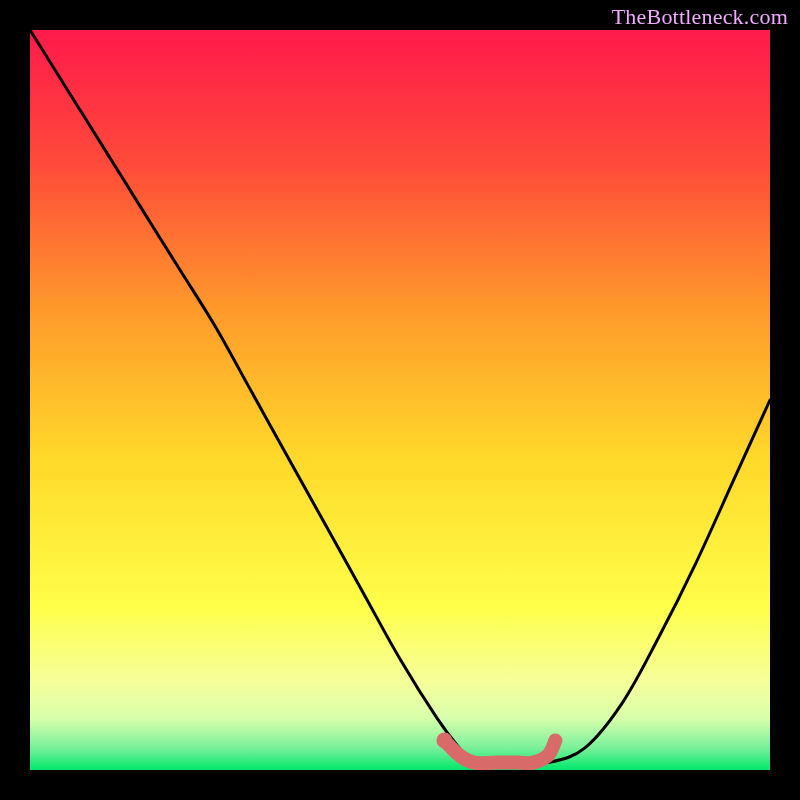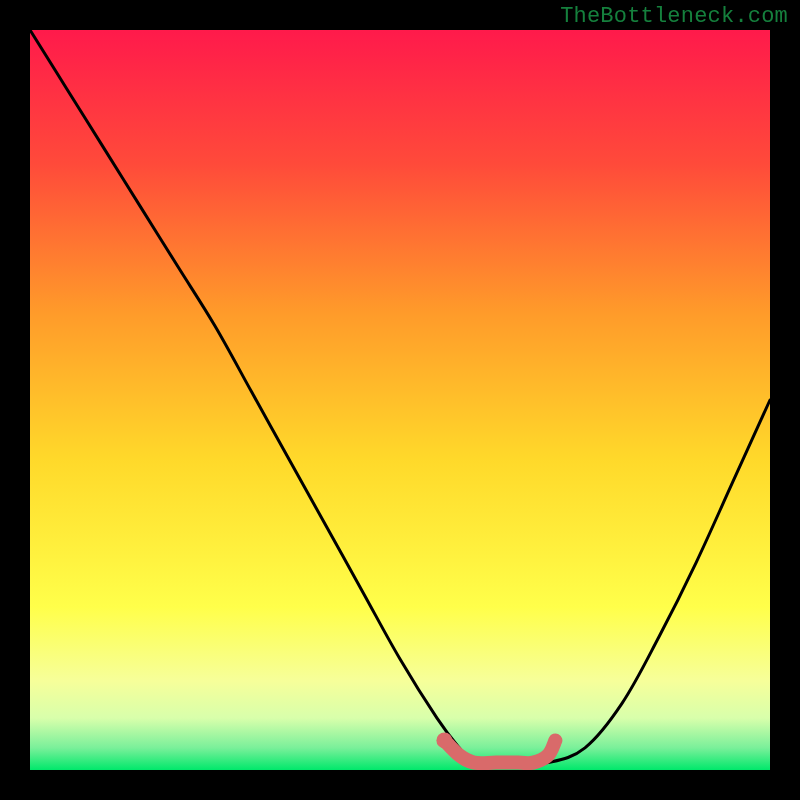--- a/index.html
+++ b/index.html
@@ -22,23 +22,23 @@
     position: absolute;
     left: 30px;
     top: 30px;
     width: 740px;
     height: 740px;
   }
   .watermark {
     position: absolute;
     top: 4px;
     right: 12px;
-    font-family: Liberation Mono, monospace;
+    font-family: Liberation Serif, serif;
     font-size: 22px;
-    color: #15803d;
+    color: #f0abfc;
     font-weight: 500;
     letter-spacing: 0.2px;
   }
 </style>
 </head>
 <body>
 
 <div class="frame">
   <div class="plot">
     <svg width="740" height="740" viewBox="0 0 740 740" preserveAspectRatio="none">

